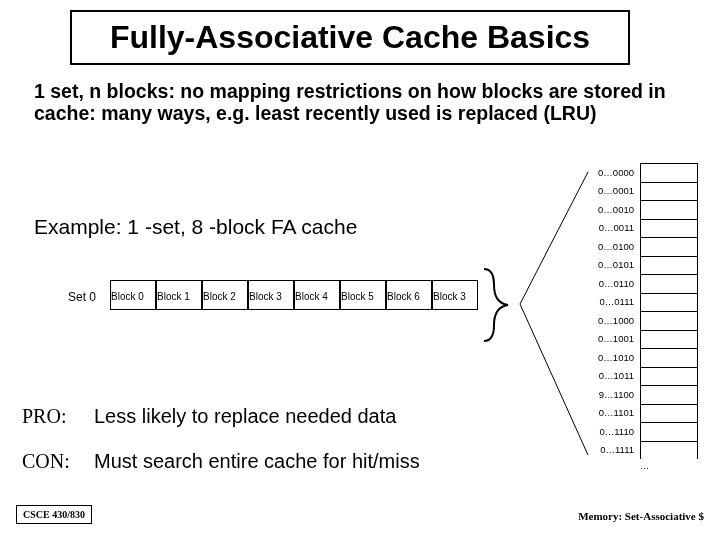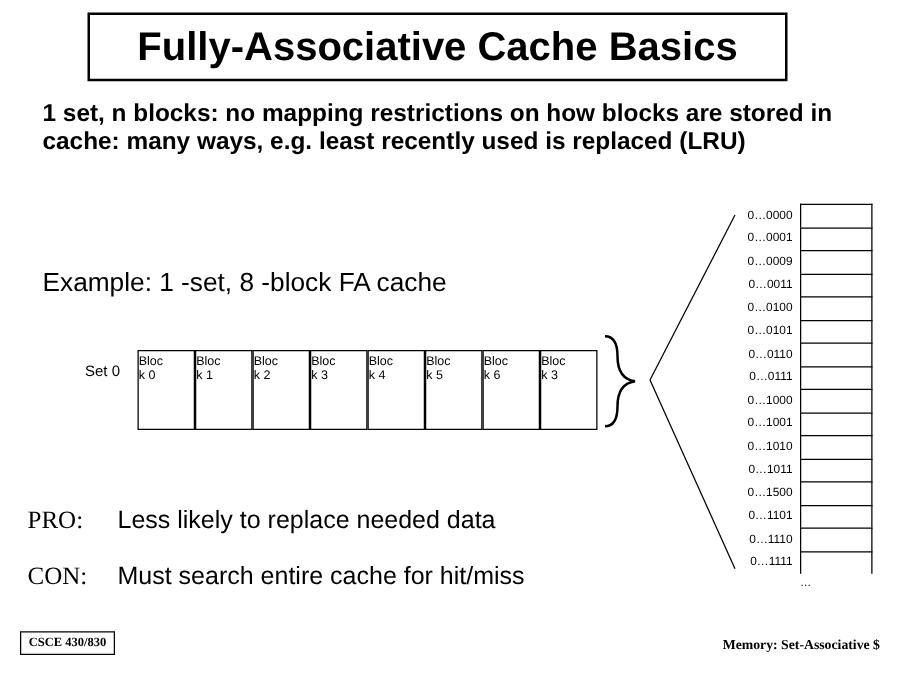--- a/index.html
+++ b/index.html
@@ -49,24 +49,25 @@
     font-size: 12px;
   }
   .cache-row {
     position: absolute;
     left: 110px;
     top: 280px;
     display: flex;
   }
   .block {
     width: 46px;
-    height: 64px;
+    height: 30px;
     border: 1px solid #000;
     display: flex;
-    flex-direction: column;
+    flex-direction: row;
+    align-items: center;
     justify-content: flex-start;
     font-size: 10px;
     padding-top: 3px;
     line-height: 1.1;
   }
   .block span { display: block; }
   .brace {
     position: absolute;
     left: 480px;
     top: 265px;
@@ -209,21 +210,21 @@
 <div class="mem-col">
   <div class="mem-row">
       <div class="mem-addr">0…0000</div>
       <div class="mem-cell"></div>
     </div>
   <div class="mem-row">
       <div class="mem-addr">0…0001</div>
       <div class="mem-cell"></div>
     </div>
   <div class="mem-row">
-      <div class="mem-addr">0…0009</div>
+      <div class="mem-addr">0…0010</div>
       <div class="mem-cell"></div>
     </div>
   <div class="mem-row">
       <div class="mem-addr">0…0011</div>
       <div class="mem-cell"></div>
     </div>
   <div class="mem-row">
       <div class="mem-addr">0…0100</div>
       <div class="mem-cell"></div>
     </div>
@@ -249,21 +250,21 @@
     </div>
   <div class="mem-row">
       <div class="mem-addr">0…1010</div>
       <div class="mem-cell"></div>
     </div>
   <div class="mem-row">
       <div class="mem-addr">0…1011</div>
       <div class="mem-cell"></div>
     </div>
   <div class="mem-row">
-      <div class="mem-addr">0…1500</div>
+      <div class="mem-addr">9…1100</div>
       <div class="mem-cell"></div>
     </div>
   <div class="mem-row">
       <div class="mem-addr">0…1101</div>
       <div class="mem-cell"></div>
     </div>
   <div class="mem-row">
       <div class="mem-addr">0…1110</div>
       <div class="mem-cell"></div>
     </div>

